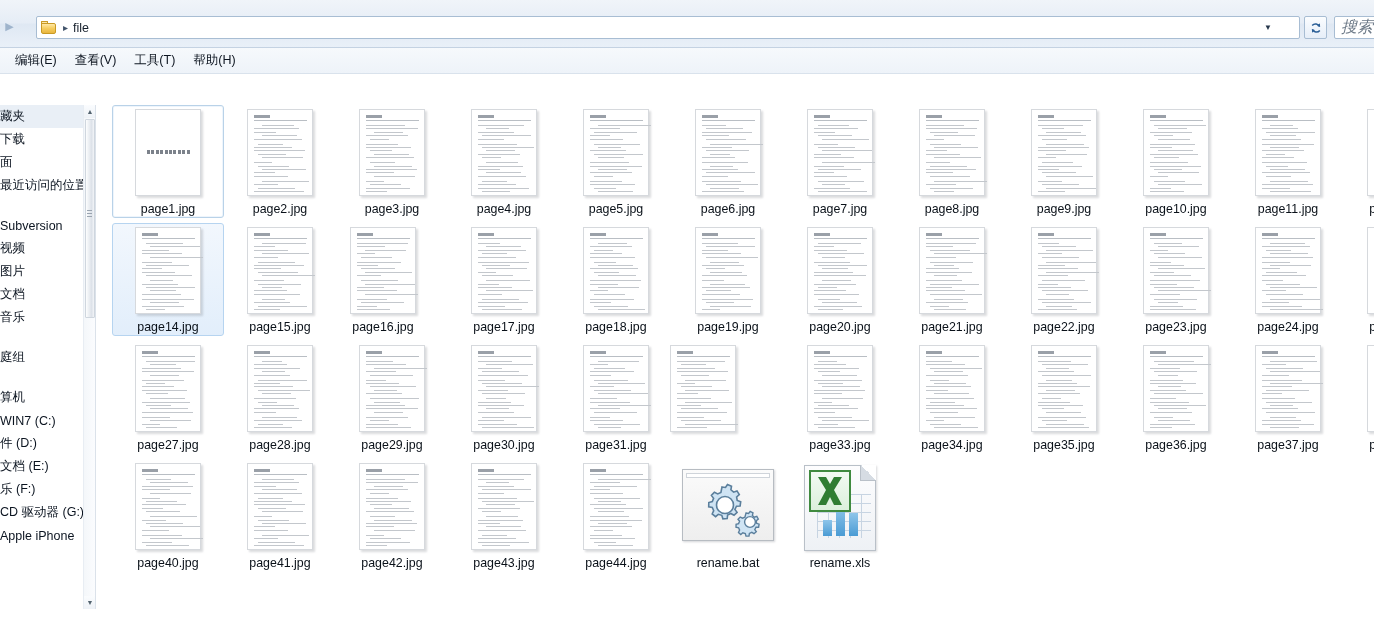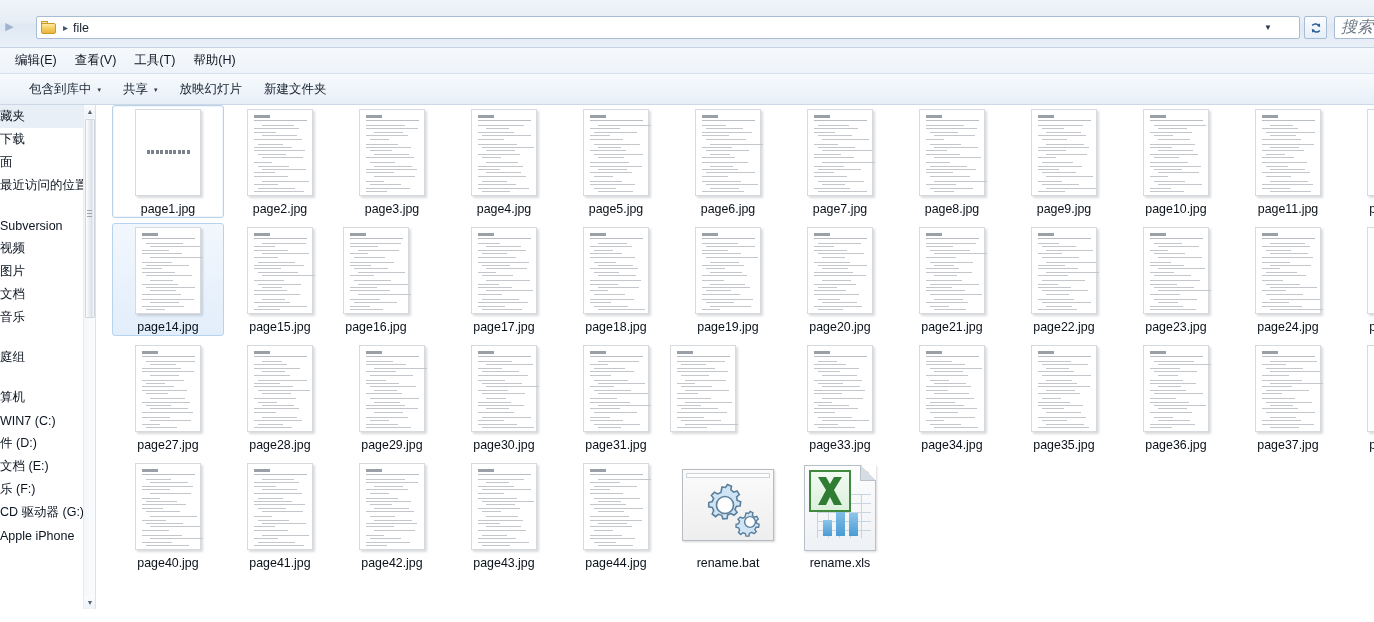--- a/index.html
+++ b/index.html
@@ -246,36 +246,20 @@
     </div>
   </div>
 
   <div class="menubar">
       <div class="menuitem">编辑(E)</div>
       <div class="menuitem">查看(V)</div>
       <div class="menuitem">工具(T)</div>
       <div class="menuitem">帮助(H)</div>
     </div>
 
-  <div class="cmdbar">
-      <div class="cmditem">
-        <span>包含到库中</span>
-        <span class="caret">▾</span>
-      </div>
-      <div class="cmditem">
-        <span>共享</span>
-        <span class="caret">▾</span>
-      </div>
-      <div class="cmditem">
-        <span>放映幻灯片</span>
-      </div>
-      <div class="cmditem">
-        <span>新建文件夹</span>
-      </div>
-    </div>
 
   <div class="navpane">
     <div class="nav-list">
         <div class="nav-row sel">
           <span>藏夹</span>
         </div>
         <div class="nav-row">
           <span>下载</span>
         </div>
         <div class="nav-row">
@@ -684,21 +668,21 @@
                 <div class="ln" style="top: 62.4px; left: 6px; width: 33px;"></div>
                 <div class="ln" style="top: 65.8px; left: 6px; width: 46px;"></div>
                 <div class="ln" style="top: 70.8px; left: 14px; width: 23px;"></div>
                 <div class="ln" style="top: 74.2px; left: 6px; width: 36px;"></div>
                 <div class="ln" style="top: 77.6px; left: 10px; width: 49px;"></div>
                 <div class="ln" style="top: 81px; left: 6px; width: 26px;"></div>
               </div>
             </div>
             <div class="fname">page15.jpg</div>
           </div>
-          <div class="cell" style="left: 224px;">
+          <div class="cell" style="left: 231px;">
             <div class="thumb-wrap">
               <div class="pagethumb">
                 <div class="hd"></div>
                 <div class="rule"></div>
                 <div class="ln" style="top: 15px; left: 6px; width: 51px;"></div>
                 <div class="ln" style="top: 18.4px; left: 6px; width: 28px;"></div>
                 <div class="ln" style="top: 21.8px; left: 14px; width: 41px;"></div>
                 <div class="ln" style="top: 25.2px; left: 6px; width: 18px;"></div>
                 <div class="ln" style="top: 28.6px; left: 10px; width: 31px;"></div>
                 <div class="ln" style="top: 33.6px; left: 6px; width: 44px;"></div>

